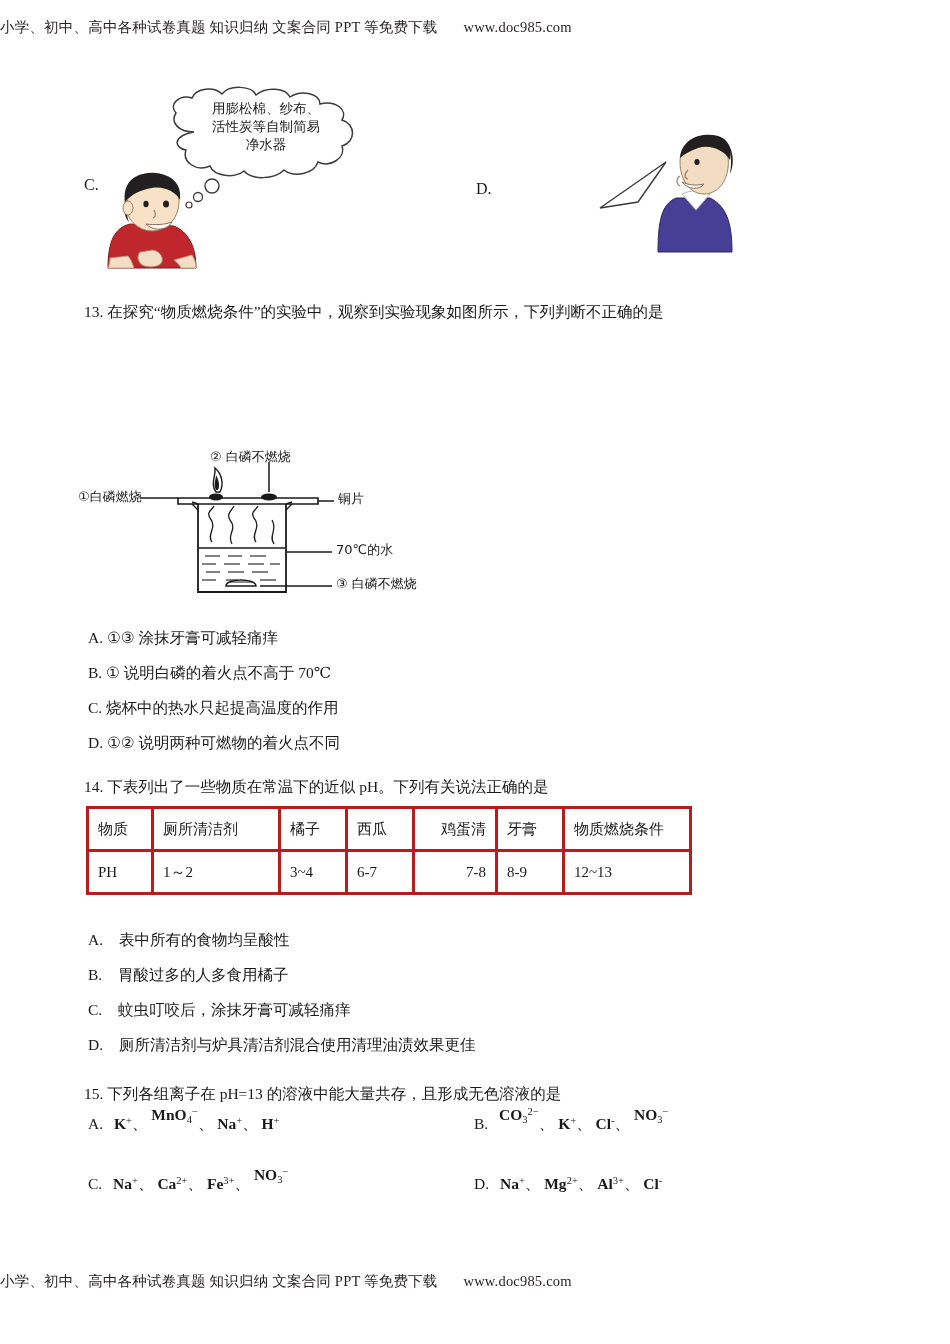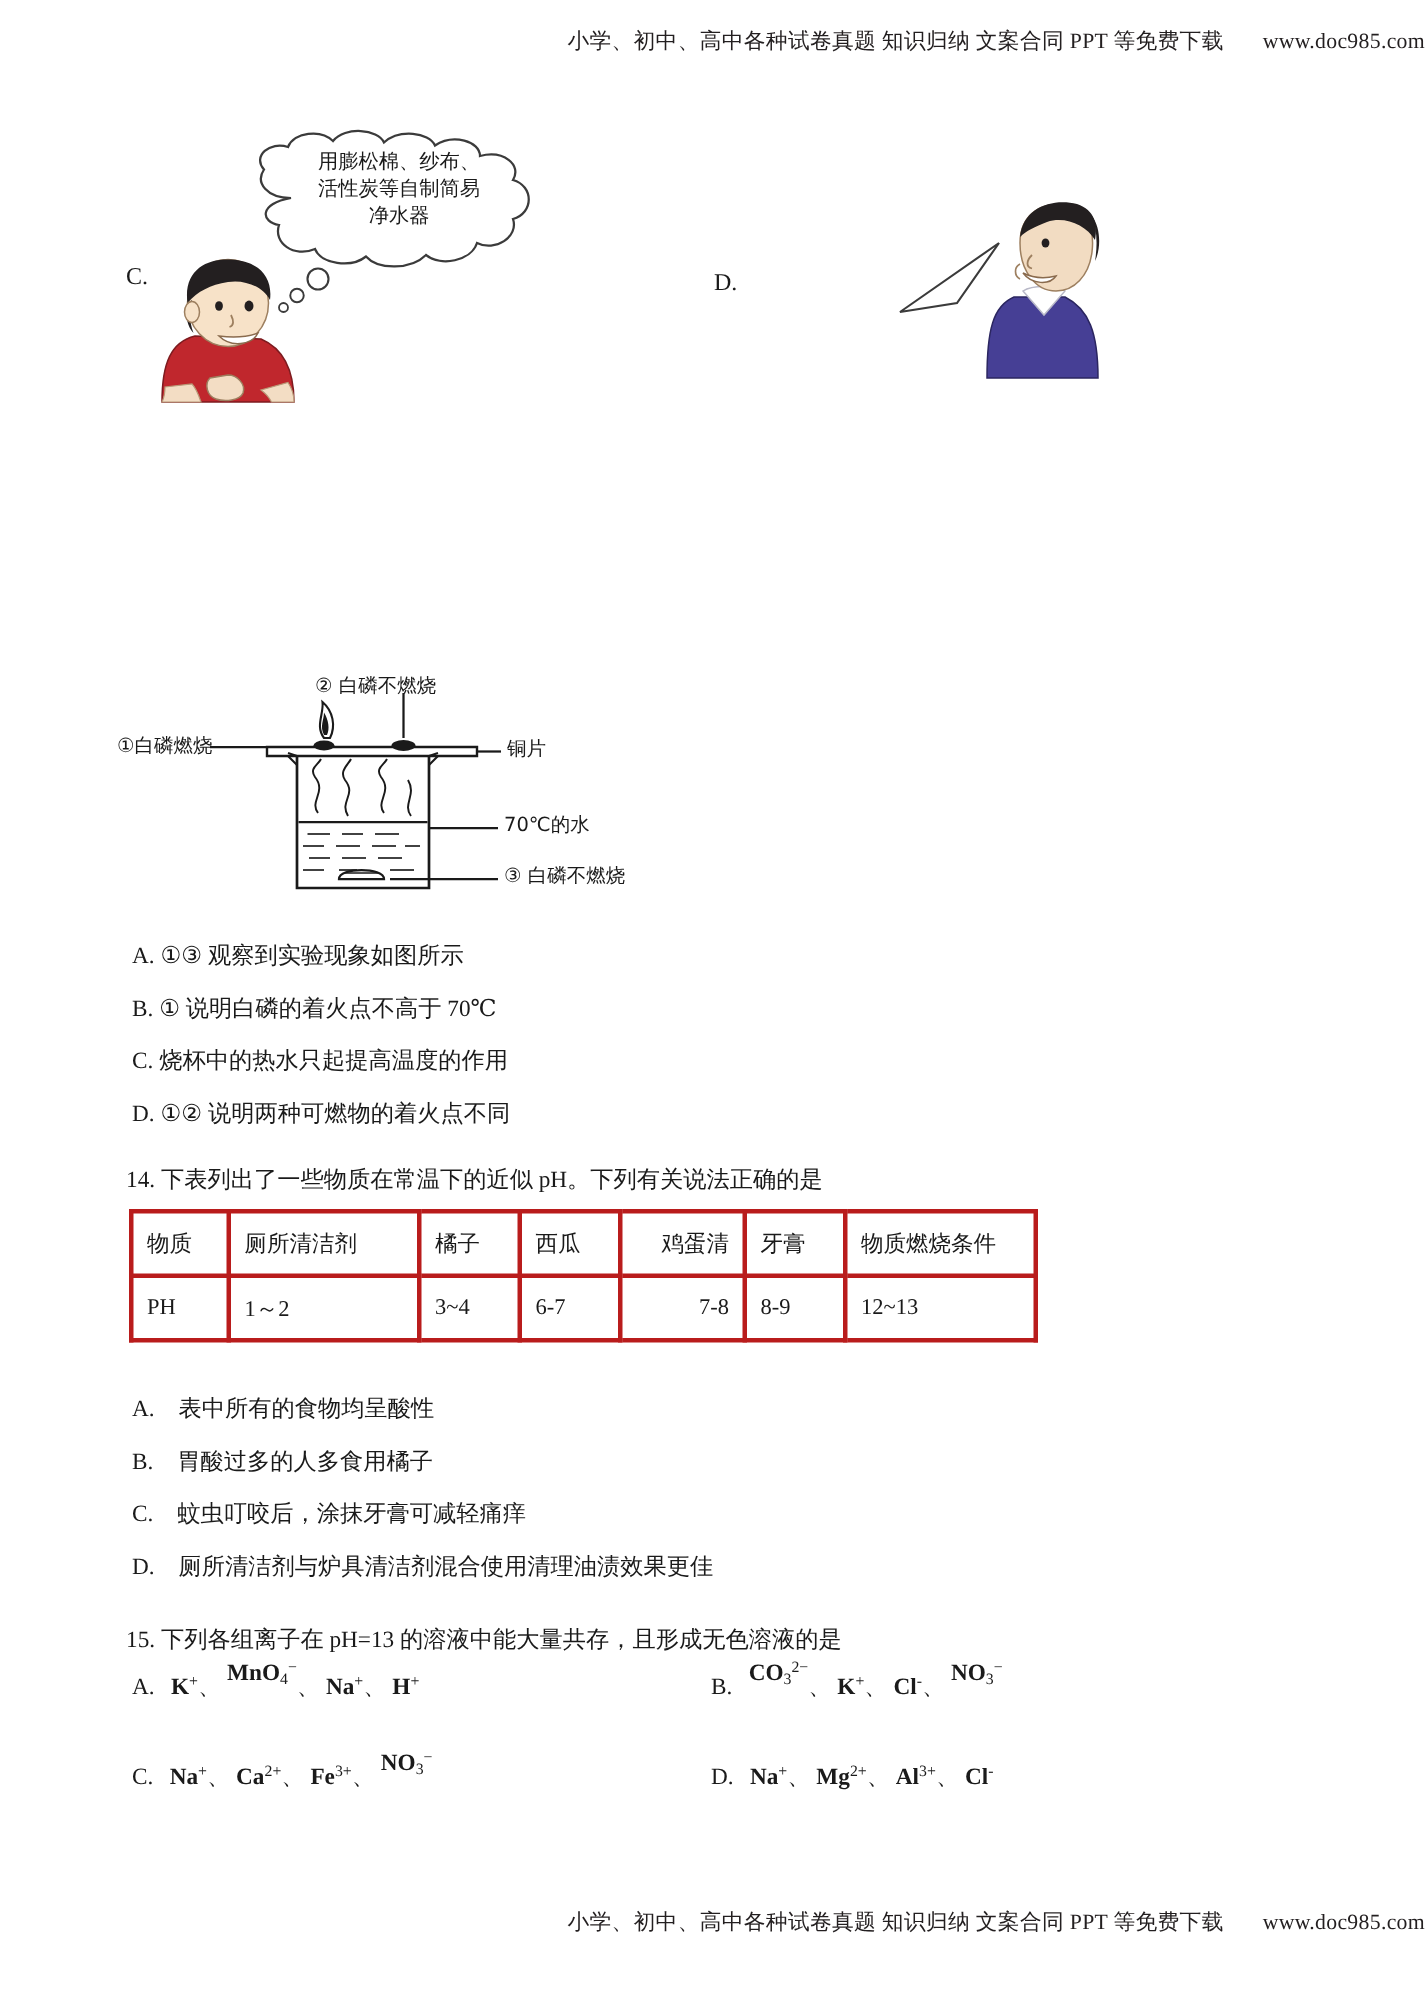--- a/index.html
+++ b/index.html
@@ -21,21 +21,21 @@
     left: 0; top: 0;
     width: 950px;
     height: 1344px;
   }
 
   
   .runner {
     position: absolute;
     left: 0;
     width: 950px;
-    text-align: right;
+    text-align: left;
     font-size: 14.5px;
     color: #231f20;
     letter-spacing: .2px;
     white-space: nowrap;
   }
   .runner .url { margin-left: 26px; }
   #page-header { top: 18px; }
   #page-footer { top: 1272px; }
 
   
@@ -218,20 +218,21 @@
     <path d="M30 62 L44 78 L58 62 C52 58 36 58 30 62 Z" fill="#ffffff" stroke="#b9b9c8" stroke-width="1"></path>
     <path d="M28 30 C28 10 44 2 58 5 C72 8 78 20 76 36 C74 52 64 62 52 62 C38 62 28 48 28 30 Z" fill="#f2dcc2" stroke="#9d7f5f" stroke-width="1"></path>
     <path d="M28 26 C30 6 50 0 66 4 C78 8 80 18 78 28 C72 18 58 12 46 16 C38 19 32 22 28 26 Z" fill="#231f20"></path>
     <path d="M76 12 C82 20 82 34 78 42 C80 30 79 20 76 12 Z" fill="#231f20"></path>
     <ellipse cx="45" cy="30" rx="2.6" ry="3" fill="#231f20"></ellipse>
     <path d="M36 38 C32 42 32 46 36 47" fill="none" stroke="#9d7f5f" stroke-width="1.2"></path>
     <path d="M30 50 C36 58 48 58 52 52 C44 54 36 53 30 50 Z" fill="#fff" stroke="#8a6b4e" stroke-width="1"></path>
     <path d="M28 44 C24 46 24 52 28 54" fill="none" stroke="#9d7f5f" stroke-width="1.1"></path>
   </svg>
 
+  <div class="qline" style="left:84px; top:300px;">13. 在探究“物质燃烧条件”的实验中，观察到实验现象如图所示，下列判断不正确的是</div>
 
   <div class="figure13">
     <svg width="350" height="160" viewBox="0 0 350 160">
 
       <path d="M108 58 L248 58 L248 64 L108 64 Z" fill="#ffffff" stroke="#1a1a1a" stroke-width="1.6"></path>
 
       <path d="M128 64 L128 152 L216 152 L216 64" fill="none" stroke="#1a1a1a" stroke-width="1.8"></path>
       <path d="M122 64 L128 70 M222 64 L216 70" stroke="#1a1a1a" stroke-width="1.4"></path>
 
       <path d="M122 62 L128 64 M216 64 L222 62" stroke="#1a1a1a" stroke-width="1.4"></path>
@@ -276,21 +277,21 @@
       <line x1="216" y1="112" x2="262" y2="112" stroke="#1a1a1a" stroke-width="1.5"></line>
       <line x1="190" y1="146" x2="262" y2="146" stroke="#1a1a1a" stroke-width="1.5"></line>
     </svg>
     <div class="flabel" style="left:8px; top:48px;">①白磷燃烧</div>
     <div class="flabel" style="left:140px; top:8px;">② 白磷不燃烧</div>
     <div class="flabel" style="left:268px; top:50px;">铜片</div>
     <div class="flabel" style="left:266px; top:101px;">70℃的水</div>
     <div class="flabel" style="left:266px; top:135px;">③ 白磷不燃烧</div>
   </div>
 
-  <div class="opt" style="left:88px; top:626px;">A. ①③ 观察到实验现象如图所示</div>
+  <div class="opt" style="left:88px; top:626px;">A. ①③ 涂抹牙膏可减轻痛痒</div>
   <div class="opt" style="left:88px; top:661px;">B. ① 说明白磷的着火点不高于 70℃</div>
   <div class="opt" style="left:88px; top:696px;">C. 烧杯中的热水只起提高温度的作用</div>
   <div class="opt" style="left:88px; top:731px;">D. ①② 说明两种可燃物的着火点不同</div>
 
   <div class="qline" style="left:84px; top:775px;">14. 下表列出了一些物质在常温下的近似 pH。下列有关说法正确的是</div>
 
   <table class="ph-table">
     <tbody>
       <tr>
         <td class="c0">物质</td>

